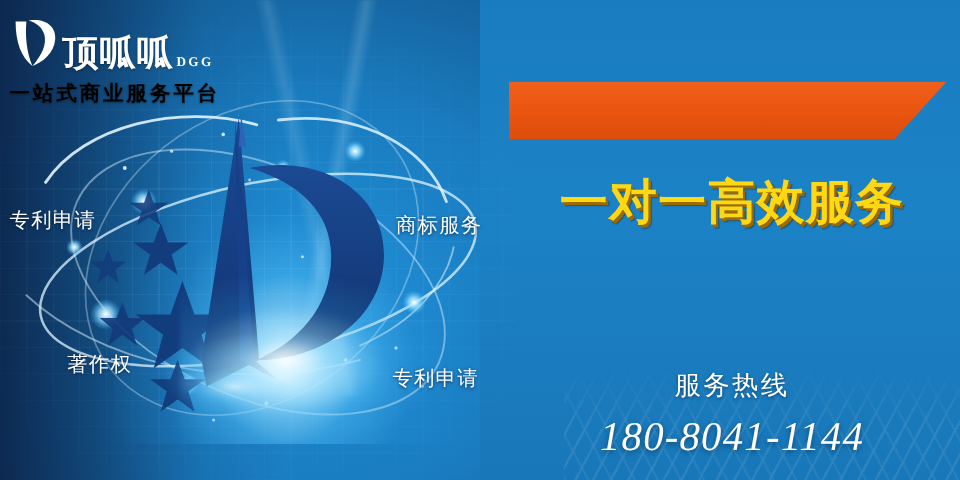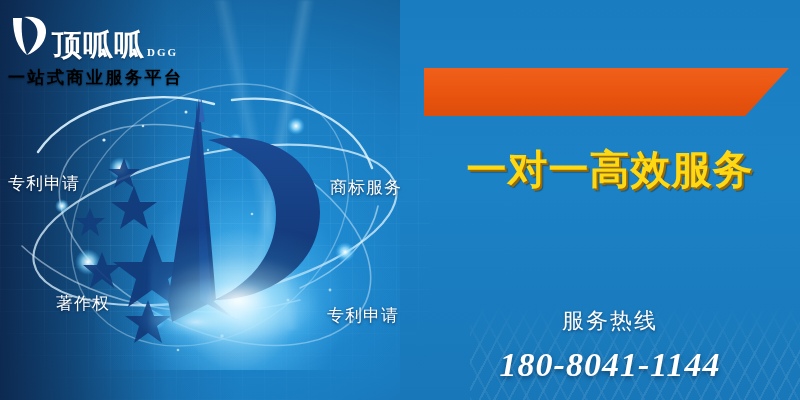--- a/index.html
+++ b/index.html
@@ -170,21 +170,20 @@
   .hotline-number {
     position: absolute;
     left: 0; top: 346px; width: 380px;
     text-align: center;
     color: #ffffff;
     font-family: "Liberation Serif", serif;
     font-style: italic;
     font-size: 34px;
     letter-spacing: 1px;
     text-shadow: 0 2px 4px rgba(0,25,55,.55);
-    font-weight: bold;
   }
 
   
   .watermark {
     position: absolute;
     right: 0; bottom: 0;
     width: 330px; height: 95px;
     opacity: .10;
     background-image:
       repeating-linear-gradient(118deg, rgba(255,255,255,.85) 0px, rgba(255,255,255,.85) 2px, transparent 2px, transparent 13px),

